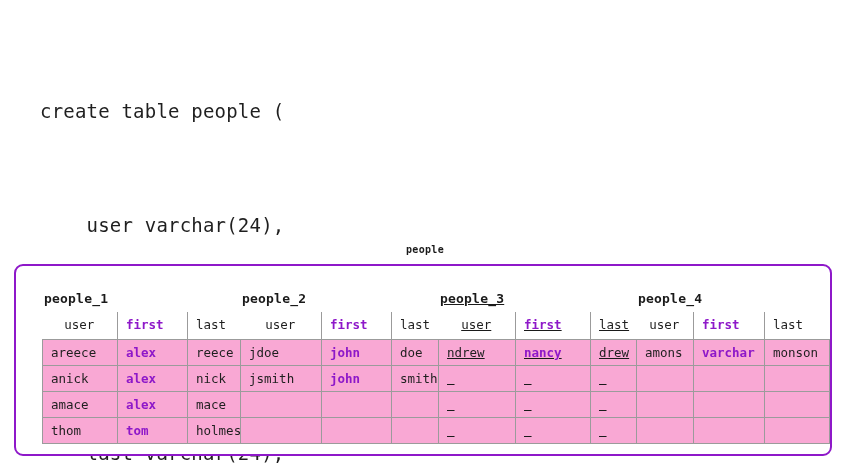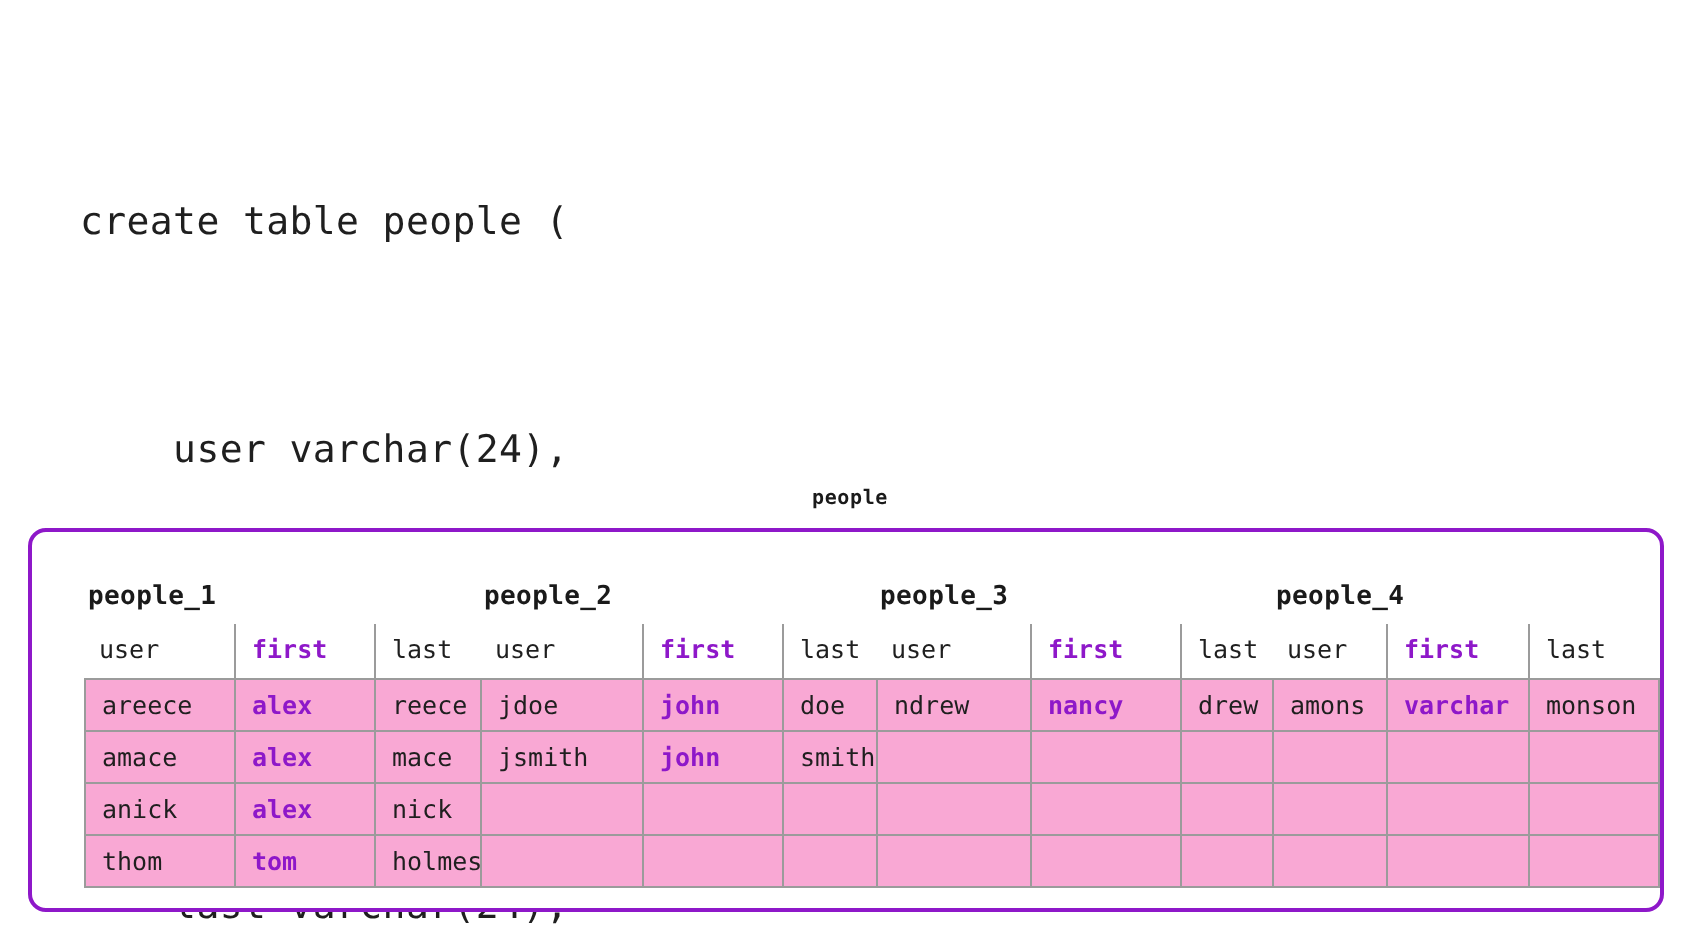--- a/index.html
+++ b/index.html
@@ -93,20 +93,21 @@
     border-left: 1px solid #9b9b9b;
     color: #1f1f1f;
     background: transparent;
     height: 20px;
     vertical-align: middle;
     white-space: nowrap;
   }
   table.shard-table th:first-child {
     border-left: none;
     padding-left: 7px;
+    text-align: center;
   }
   table.shard-table th.key-col {
     color: #8e18c9;
     font-weight: bold;
   }
   table.shard-table td {
     border: 1px solid #9b9b9b;
     background: #f9a8d4;
     padding: 0 8px;
     height: 25px;
@@ -146,30 +147,30 @@
               <th style="width: 58px;">last</th>
             </tr>
           </thead>
           <tbody>
             <tr>
               <td style="width: 58px;">areece</td>
               <td class="key-col" style="width: 53px;">alex</td>
               <td style="width: 58px;">reece</td>
             </tr>
             <tr>
+              <td style="width: 58px;">anick</td>
+              <td class="key-col" style="width: 53px;">alex</td>
+              <td style="width: 58px;">nick</td>
+            </tr>
+            <tr>
               <td style="width: 58px;">amace</td>
               <td class="key-col" style="width: 53px;">alex</td>
               <td style="width: 58px;">mace</td>
             </tr>
             <tr>
-              <td style="width: 58px;">anick</td>
-              <td class="key-col" style="width: 53px;">alex</td>
-              <td style="width: 58px;">nick</td>
-            </tr>
-            <tr>
               <td style="width: 58px;">thom</td>
               <td class="key-col" style="width: 53px; margin-top: 19px;">tom</td>
               <td style="width: 58px;">holmes</td>
             </tr>
           </tbody>
         </table>
       </div>
       <div class="shard" style="left: 224px;">
         <div class="shard-label">people_2</div>
         <table class="shard-table">
@@ -197,21 +198,21 @@
               <td class="empty" style="width: 58px;">&nbsp;</td>
             </tr>
             <tr>
               <td class="empty" style="width: 64px;">&nbsp;</td>
               <td class="key-col empty" style="width: 53px;">&nbsp;</td>
               <td class="empty" style="width: 58px;">&nbsp;</td>
             </tr>
           </tbody>
         </table>
       </div>
-      <div class="shard" style="left: 422px;">
+      <div class="shard" style="left: 422px; text-decoration: underline;">
         <div class="shard-label">people_3</div>
         <table class="shard-table">
           <thead>
             <tr>
               <th style="width: 60px;">user</th>
               <th class="key-col" style="width: 58px;">first</th>
               <th style="width: 58px;">last</th>
             </tr>
           </thead>
           <tbody>

